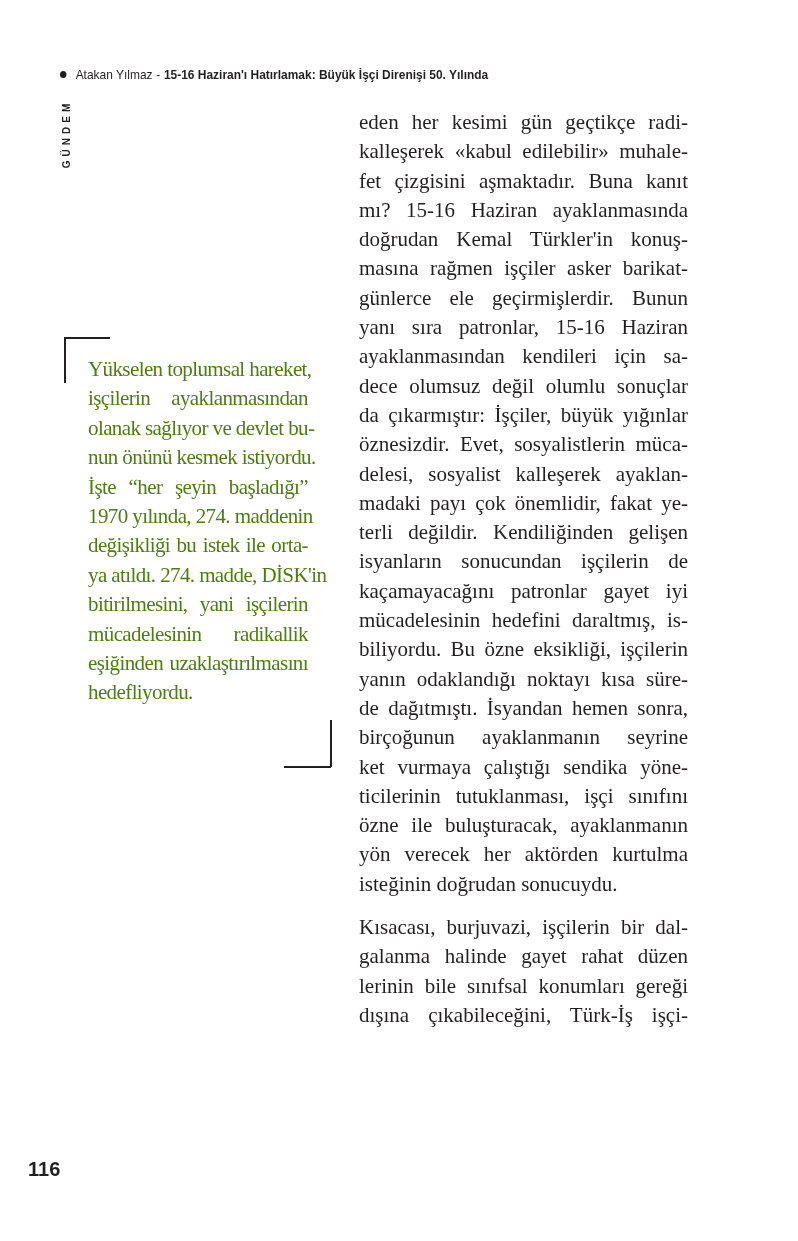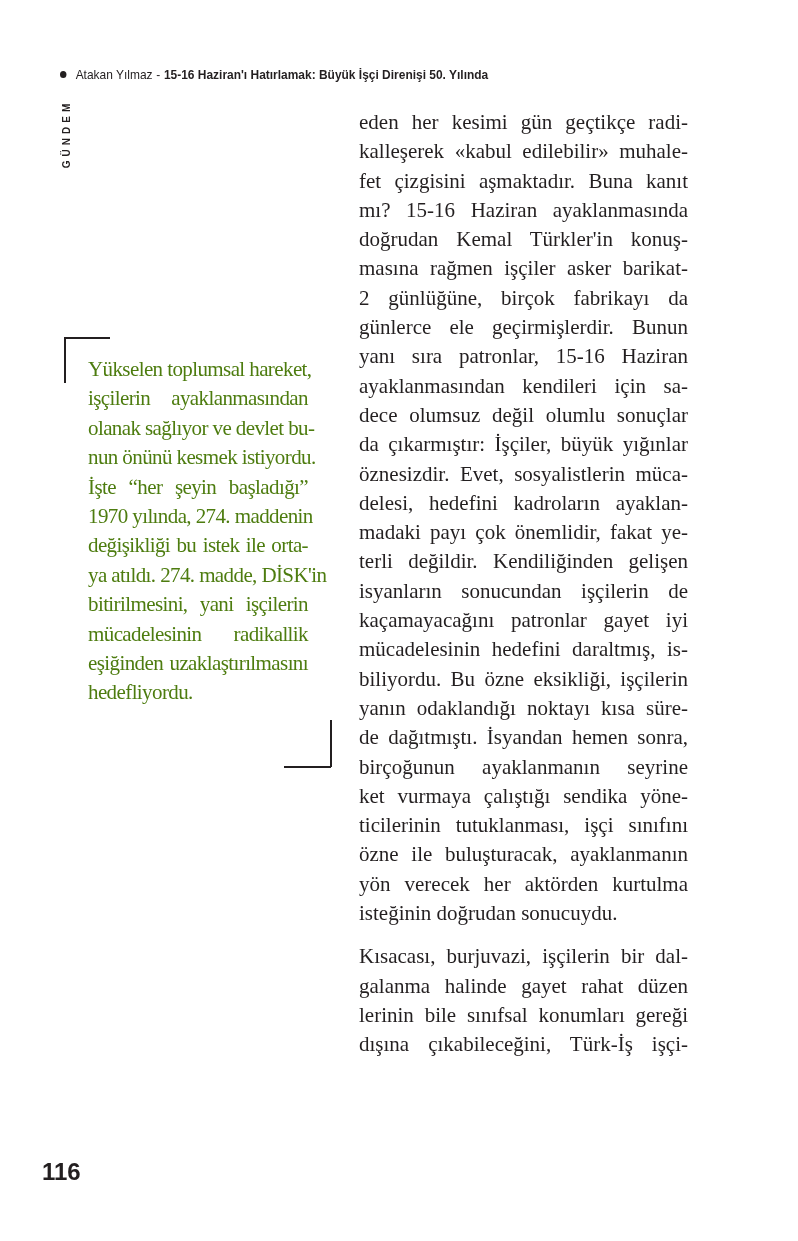--- a/index.html
+++ b/index.html
@@ -37,22 +37,22 @@
   .body-col {
     position: absolute; left: 355px; top: 104px; width: 337px;
     font-family: "Liberation Serif", serif; font-size: 21px; line-height: 29.3px;
     color: #231f20;
   }
   .body-col p { margin: 4px; text-align: justify; }
   .body-col .line { display: block; text-align: justify; text-align-last: justify; height: 29.3px; white-space: nowrap; }
   .body-col .line.last { text-align-last: left; }
   .body-col .para2 { margin-top: 14px; }
   .page-number {
-    position: absolute; left: 42px; top: 1158px;
-    font-family: "Liberation Sans", sans-serif; font-size: 24px; font-weight: bold; color: #231f20;
+    position: absolute; left: 28px; top: 1158px;
+    font-family: "Liberation Sans", sans-serif; font-size: 20px; font-weight: bold; color: #231f20;
   }
 </style>
 </head>
 <body>
 
 <div class="header">
   <span class="bullet"></span>
   <span class="author">Atakan Yılmaz</span>
   <span class="sep">-</span>
   <span class="title">15-16 Haziran'ı Hatırlamak: Büyük İşçi Direnişi 50. Yılında</span>
@@ -86,28 +86,27 @@
 <div class="bracket-br-h"></div>
 
 <div class="body-col">
   <p id="para1">
       <span class="line">eden her kesimi gün geçtikçe radi-</span>
       <span class="line">kalleşerek «kabul edilebilir» muhale-</span>
       <span class="line">fet çizgisini aşmaktadır. Buna kanıt</span>
       <span class="line">mı? 15-16 Haziran ayaklanmasında</span>
       <span class="line">doğrudan Kemal Türkler'in konuş-</span>
       <span class="line">masına rağmen işçiler asker barikat-</span>
-      <span class="line">2 günlüğüne, birçok fabrikayı da</span>
       <span class="line">günlerce ele geçirmişlerdir. Bunun</span>
       <span class="line">yanı sıra patronlar, 15-16 Haziran</span>
       <span class="line">ayaklanmasından kendileri için sa-</span>
       <span class="line">dece olumsuz değil olumlu sonuçlar</span>
       <span class="line">da çıkarmıştır: İşçiler, büyük yığınlar</span>
       <span class="line">öznesizdir. Evet, sosyalistlerin müca-</span>
-      <span class="line">delesi, hedefini kadroların ayaklan-</span>
+      <span class="line">delesi, sosyalist kalleşerek ayaklan-</span>
       <span class="line">madaki payı çok önemlidir, fakat ye-</span>
       <span class="line">terli değildir. Kendiliğinden gelişen</span>
       <span class="line">isyanların sonucundan işçilerin de</span>
       <span class="line">kaçamayacağını patronlar gayet iyi</span>
       <span class="line">mücadelesinin hedefini daraltmış, is-</span>
       <span class="line">biliyordu. Bu özne eksikliği, işçilerin</span>
       <span class="line">yanın odaklandığı noktayı kısa süre-</span>
       <span class="line">de dağıtmıştı. İsyandan hemen sonra,</span>
       <span class="line">birçoğunun ayaklanmanın seyrine</span>
       <span class="line">ket vurmaya çalıştığı sendika yöne-</span>

